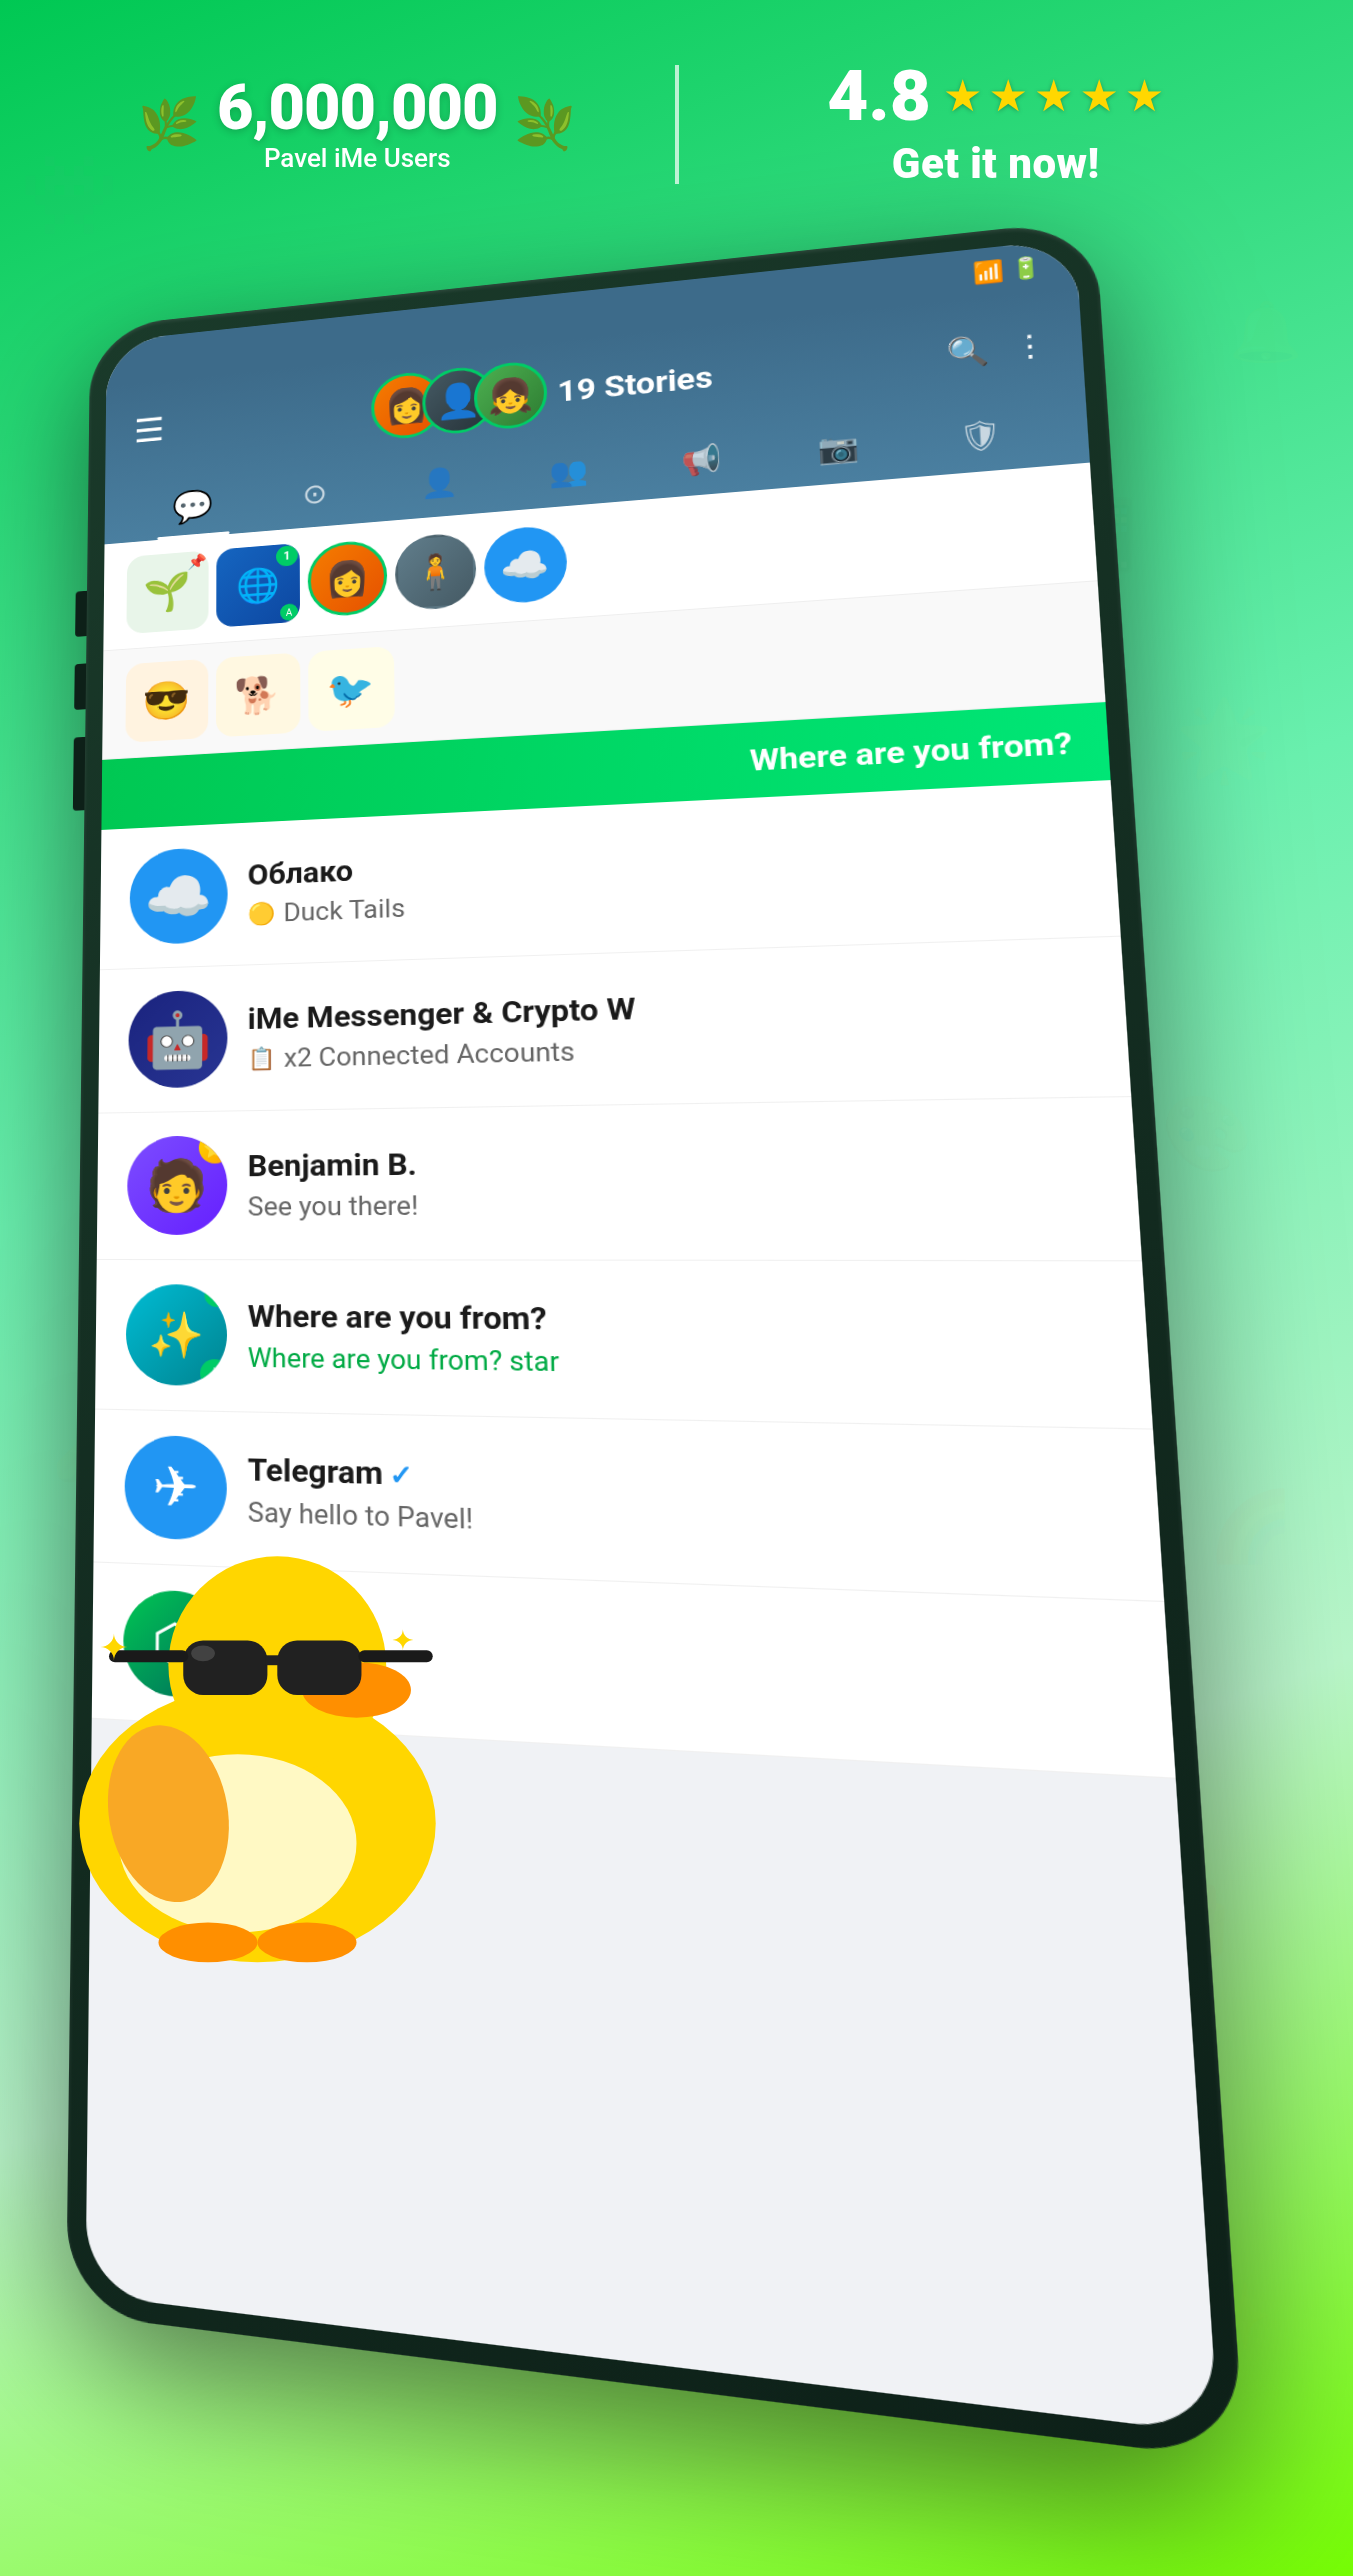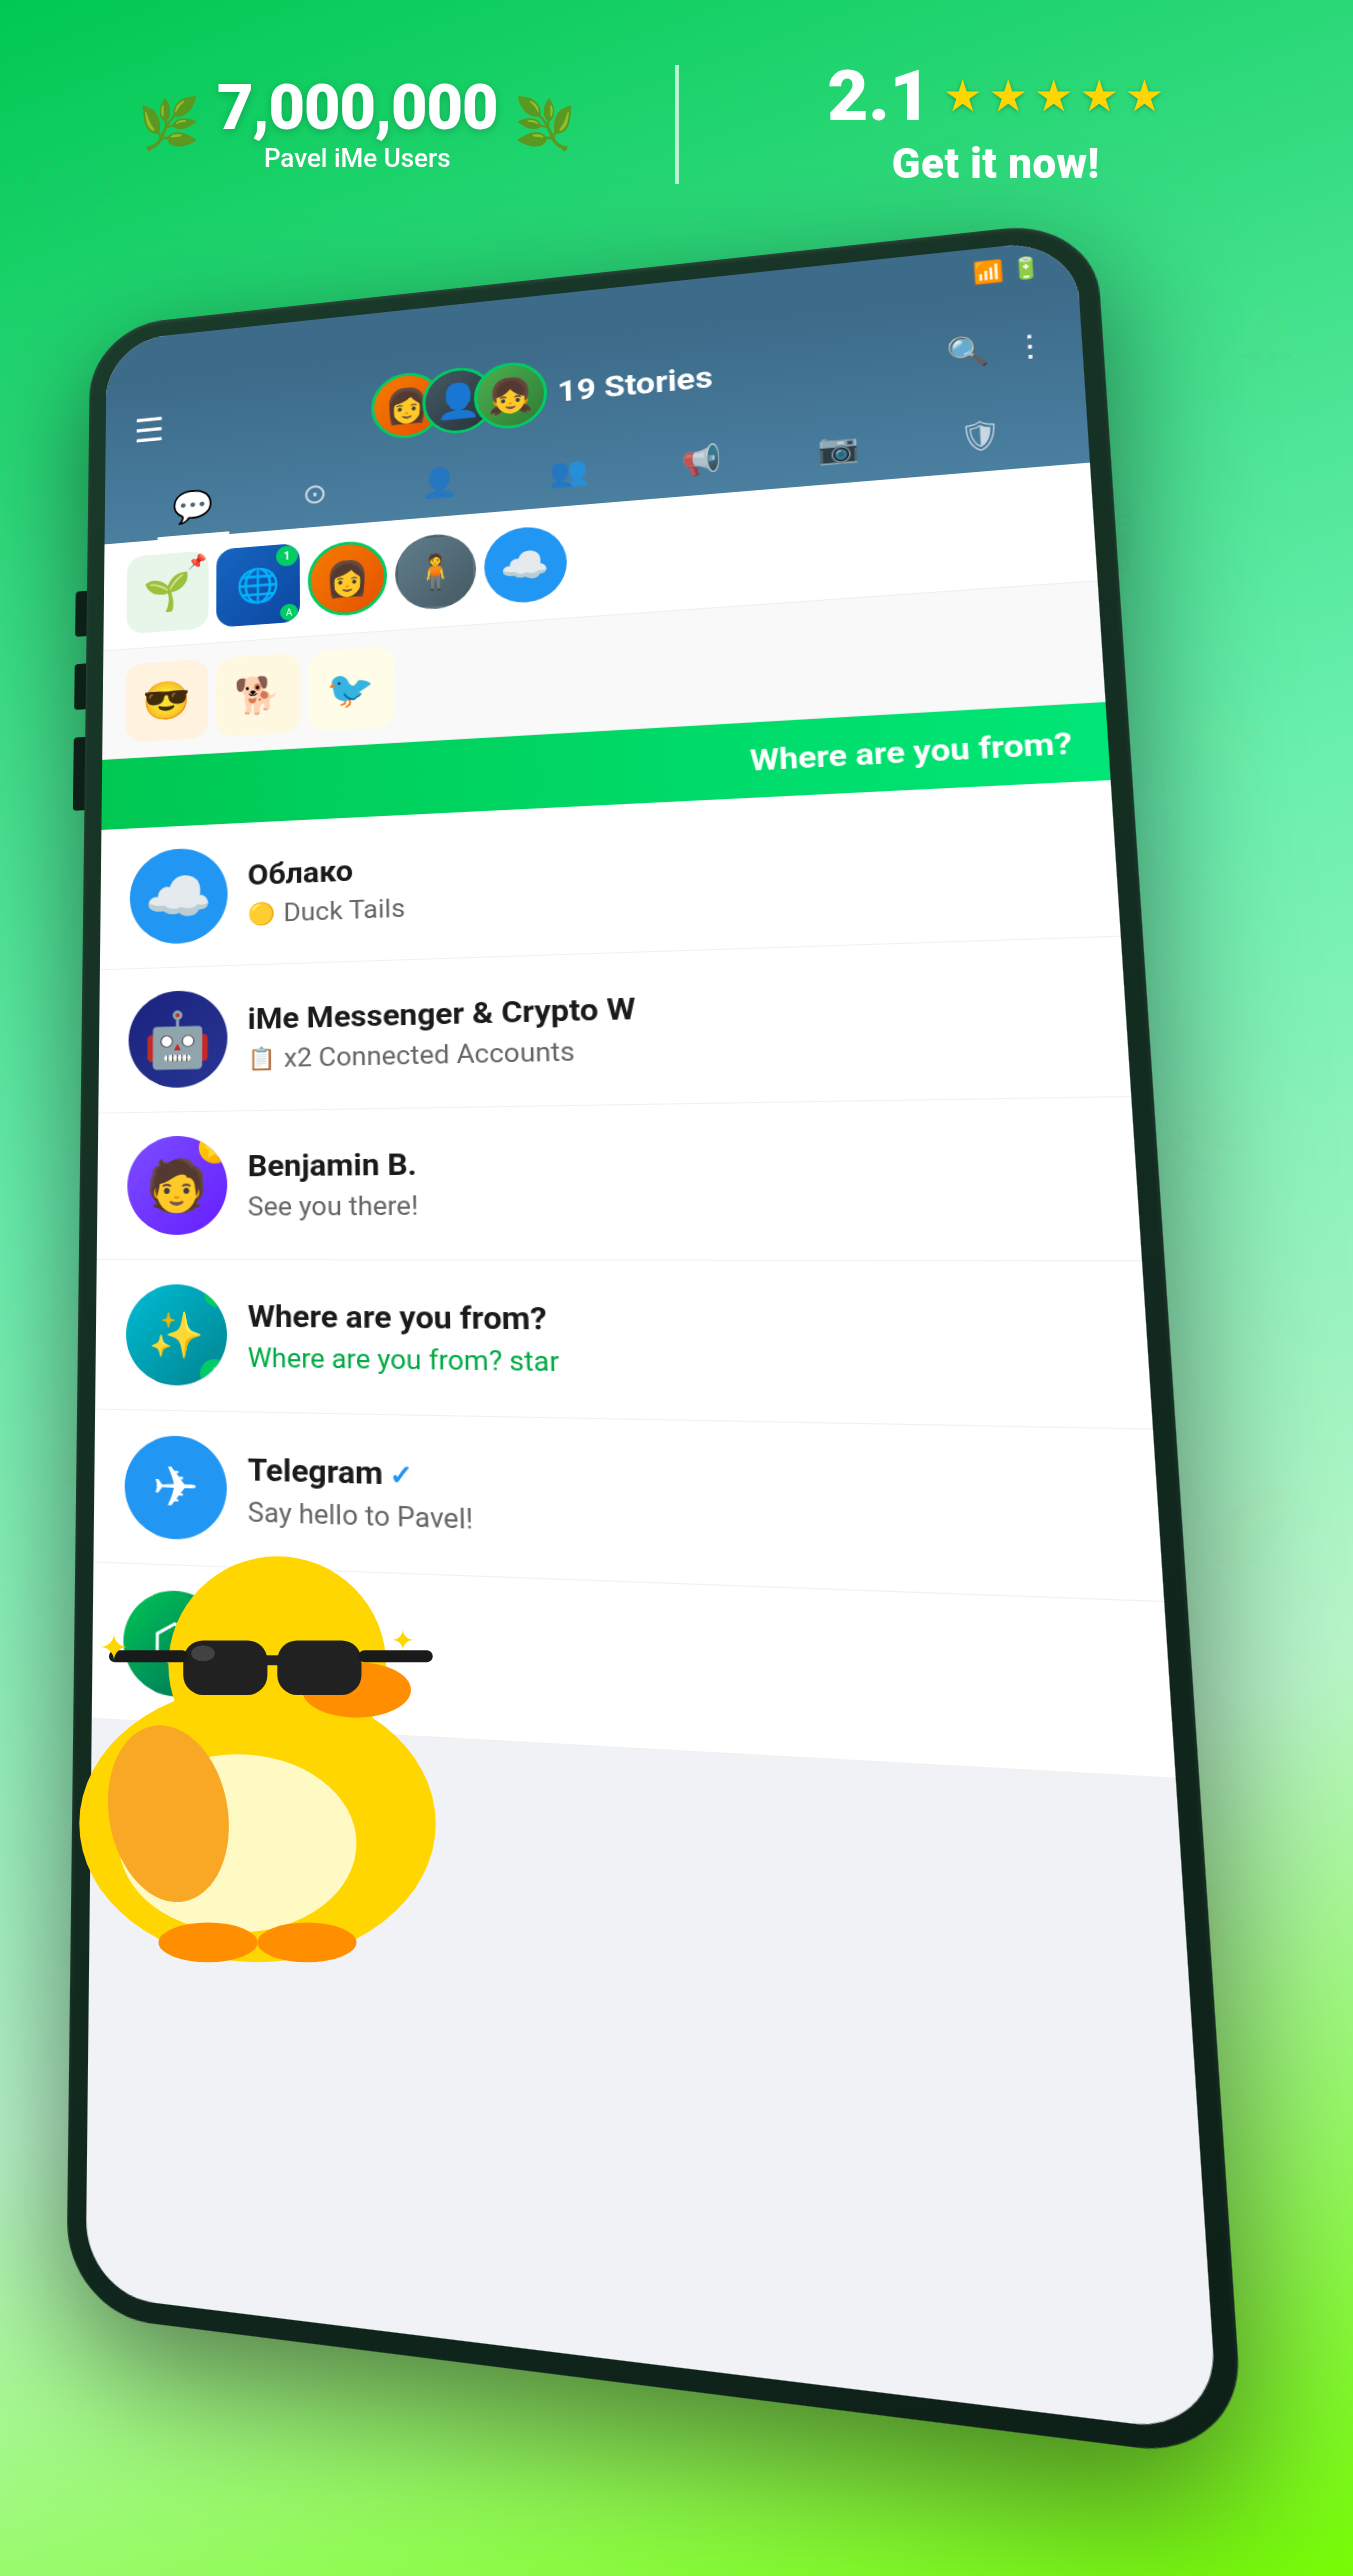--- a/index.html
+++ b/index.html
@@ -478,31 +478,31 @@
   <div class="bg-deco" style="top:1684px; right:347px; font-size:59px;">💫</div>
   <div class="bg-deco" style="top:1882px; right:119px; font-size:79px;">🎁</div>
   <div class="bg-deco" style="top:2081px; right:277px; font-size:74px;">🏆</div>
   <div class="bg-deco" style="top:2279px; right:79px; font-size:64px;">✨</div>
 </div>
 
 <div class="top-section">
   <div class="badge-left">
     <div class="laurel-left">🌿</div>
     <div class="badge-text-center">
-      <div class="users-count">7,000,000</div>
+      <div class="users-count">6,000,000</div>
       <div class="users-label">Pavel iMe Users</div>
     </div>
     <div class="laurel-right">🌿</div>
   </div>
 
   <div class="divider-vertical"></div>
 
   <div class="badge-right">
     <div class="rating-row">
-      <span class="rating-number">2.1</span>
+      <span class="rating-number">4.8</span>
       <div class="stars">
         <span class="star">★</span>
         <span class="star">★</span>
         <span class="star">★</span>
         <span class="star">★</span>
         <span class="half-star">★</span>
       </div>
     </div>
     <div class="get-it-now">Get it now!</div>
   </div>

